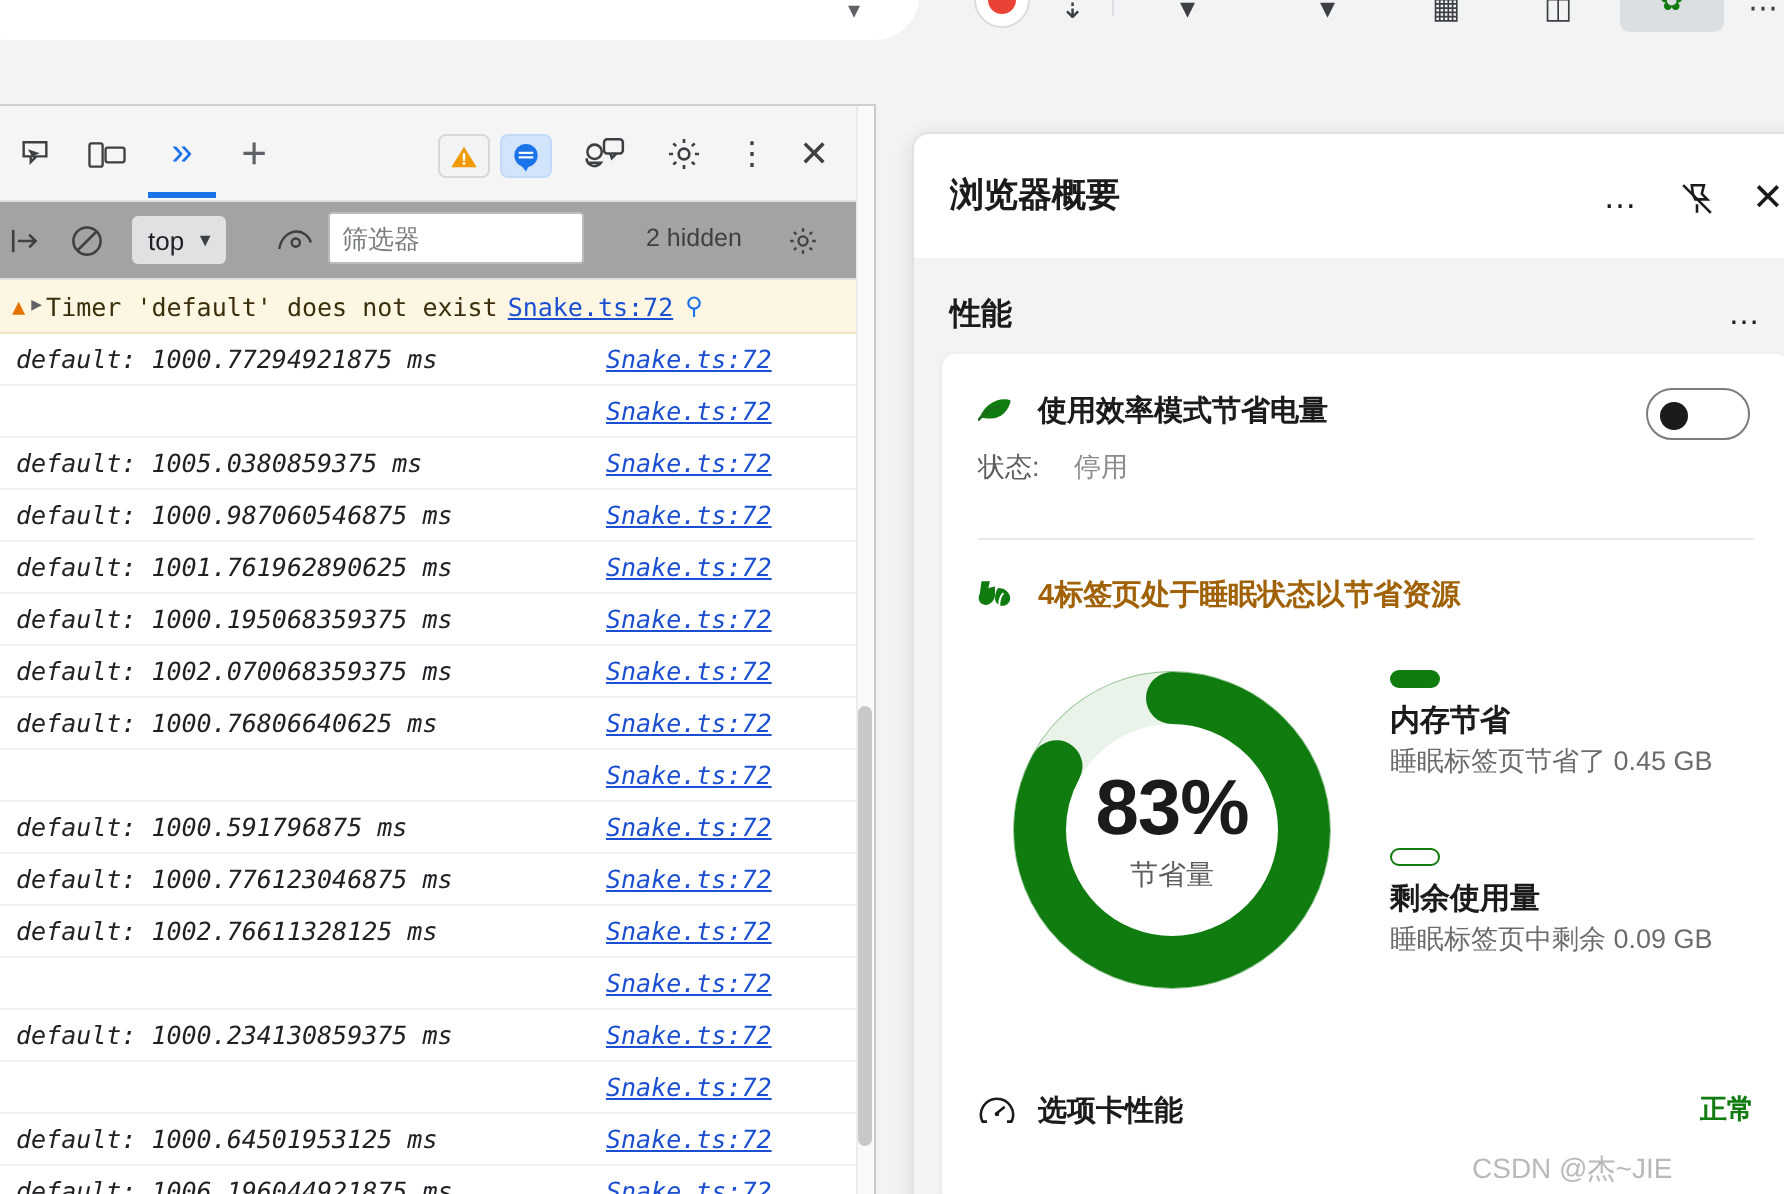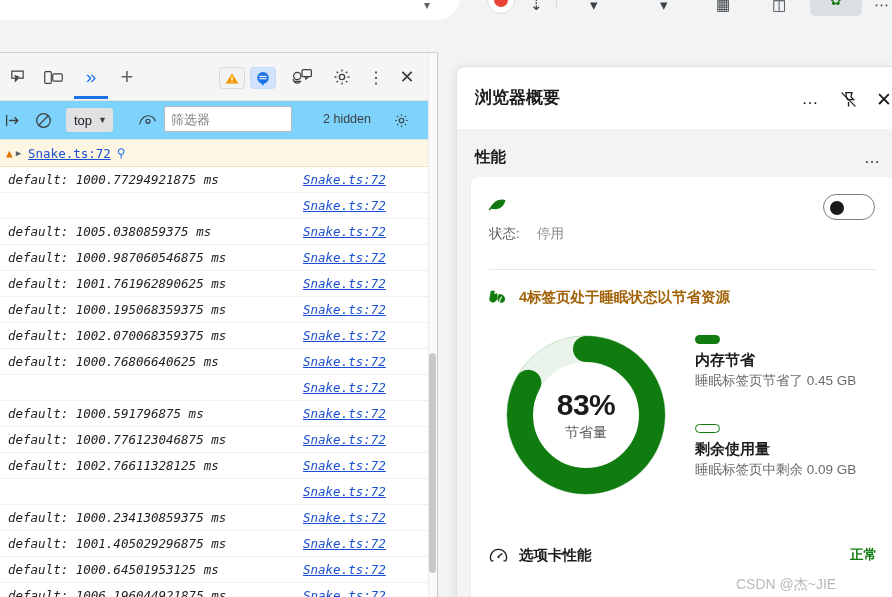--- a/index.html
+++ b/index.html
@@ -32,21 +32,21 @@
   .tab-more{position:absolute;left:76px;top:9px;width:30px;height:30px;display:flex;align-items:center;
     justify-content:center;font-size:19px;color:#1a73e8;cursor:pointer;}
   .tab-underline{position:absolute;left:74px;top:43px;width:34px;height:3px;background:#1a73e8;}
   .plus{position:absolute;left:114px;top:9px;width:26px;height:30px;display:flex;align-items:center;
     justify-content:center;font-size:22px;color:#5f6368;font-weight:300;cursor:pointer;}
   .badge{position:absolute;top:14px;height:22px;min-width:26px;border-radius:4px;display:flex;
     align-items:center;justify-content:center;cursor:pointer;box-sizing:border-box;}
   .badge-warn{left:219px;background:#f1f3f4;border:1px solid #d6d8da;}
   .badge-issue{left:250px;background:#d2e3fc;border:1px solid #c3d9f8;}
 
-  .dt-filterbar{position:relative;height:38px;background:#7dd3fc;border-bottom:1px solid #e0e0e0;}
+  .dt-filterbar{position:relative;height:38px;background:#a3a3a3;border-bottom:1px solid #e0e0e0;}
   .ctx{position:absolute;left:66px;top:7px;height:24px;padding:0 6px 0 8px;background:#dfe1e3;
     border-radius:3px;display:flex;align-items:center;gap:6px;font-size:13px;color:#202124;cursor:pointer;}
   .ctx-arrow{font-size:9px;color:#3c4043;}
   .filterbox{position:absolute;left:164px;top:5px;width:128px;height:26px;background:#fff;
     border:1px solid #b8bcc0;border-radius:2px;box-sizing:border-box;}
   .filterbox input{width:100%;height:100%;border:0;outline:0;background:transparent;
     font-family:"Liberation Sans",sans-serif;font-size:13px;color:#202124;padding:0 6px;box-sizing:border-box;}
   .filterbox input::placeholder{color:#7a7d80;}
   .hidden-count{position:absolute;left:323px;top:11px;font-size:12.5px;color:#3c4043;}
   .fgear{position:absolute;left:389px;top:8px;cursor:pointer;}
@@ -93,21 +93,21 @@
     background:#fff;border:1px solid #7c7c7c;box-sizing:border-box;cursor:pointer;}
   .knob{position:absolute;left:6px;top:6px;width:14px;height:14px;border-radius:50%;background:#1b1b1b;}
   .divider{position:absolute;left:18px;top:92px;width:388px;height:1px;background:#e8e8e8;}
 
   .row2-ico{position:absolute;left:18px;top:112px;font-size:15px;color:#107c10;}
   .row2-label{position:absolute;left:48px;top:111px;font-size:14.5px;font-weight:700;color:#a16207;}
 
   .donutwrap{position:absolute;left:22px;top:145px;width:186px;height:186px;}
   .donut-center{position:absolute;left:0;top:0;width:186px;height:186px;display:flex;
     flex-direction:column;align-items:center;justify-content:center;}
-  .donut-pct{font-size:30px;font-weight:700;color:#1b1b1b;letter-spacing:-.5px;}
+  .donut-pct{font-size:39px;font-weight:700;color:#1b1b1b;letter-spacing:-.5px;}
   .donut-sub{font-size:14px;color:#5d5d5d;margin-top:2px;}
 
   .legend{position:absolute;left:224px;top:158px;width:186px;}
   .lg-item{margin-bottom:34px;}
   .lg-sw{width:25px;height:9px;border-radius:5px;margin-bottom:7px;box-sizing:border-box;}
   .lg-sw.filled{background:#107c10;}
   .lg-sw.hollow{background:#fff;border:1.4px solid #107c10;}
   .lg-title{font-size:15px;font-weight:700;color:#1b1b1b;margin-bottom:2px;}
   .lg-desc{font-size:13.5px;color:#6b6b6b;line-height:1.35;}
 
@@ -222,20 +222,21 @@
         <svg width="17" height="17" viewBox="0 0 24 24" fill="none" stroke="#3c4043" stroke-width="1.6">
           <circle cx="12" cy="12" r="3.2"></circle>
           <path d="M12 3v2.4M12 18.6V21M3 12h2.4M18.6 12H21M5.6 5.6l1.7 1.7M16.7 16.7l1.7 1.7M18.4 5.6l-1.7 1.7M7.3 16.7l-1.7 1.7"></path>
         </svg>
       </div>
     </div>
 
     <div class="warnrow">
       <span class="wtri">▲</span>
       <span class="wcaret">▶</span>
+      <span class="wtext">Timer 'default' does not exist</span>
       <span class="wlink">Snake.ts:72</span>
       <span class="winfo">⚲</span>
     </div>
 
     <div class="logs">
         <div class="logrow">
           <span class="logmsg">default: 1000.77294921875 ms</span>
           <span class="logsrc">Snake.ts:72</span>
         </div>
         <div class="logrow">
@@ -281,21 +282,20 @@
           <span class="logsrc">Snake.ts:72</span>
         </div>
         <div class="logrow">
           <span class="logsrc">Snake.ts:72</span>
         </div>
         <div class="logrow">
           <span class="logmsg">default: 1000.234130859375 ms</span>
           <span class="logsrc">Snake.ts:72</span>
         </div>
         <div class="logrow">
-          <span class="logmsg">default: 1001.405029296875 ms</span>
           <span class="logsrc">Snake.ts:72</span>
         </div>
         <div class="logrow">
           <span class="logmsg">default: 1000.64501953125 ms</span>
           <span class="logsrc">Snake.ts:72</span>
         </div>
         <div class="logrow">
           <span class="logmsg">default: 1006.196044921875 ms</span>
           <span class="logsrc">Snake.ts:72</span>
         </div>
@@ -324,20 +324,21 @@
     <div class="sec-dots">…</div>
 
     <div class="card">
       <div class="row1">
         <div class="leaf-ico">
           <svg width="18" height="15" viewBox="0 0 22 18">
             <path d="M1 14c3-7 9-11 15-11 1.5 0 3 .3 4 .8-1 6-6 11-12 11-2.5 0-5-.3-7-.8z" fill="#107c10"></path>
             <path d="M0 16c4-5 9-8 14-9" stroke="#1e6b1e" stroke-width="1.6" fill="none"></path>
           </svg>
         </div>
+        <div class="row1-label">使用效率模式节省电量</div>
         <div class="row1-state">状态:</div>
         <div class="row1-stateval">停用</div>
         <div class="toggle">
           <div class="knob"></div>
         </div>
       </div>
       <div class="divider"></div>
 
       <div class="row2-ico">
         <svg width="17" height="16" viewBox="0 0 20 19">

